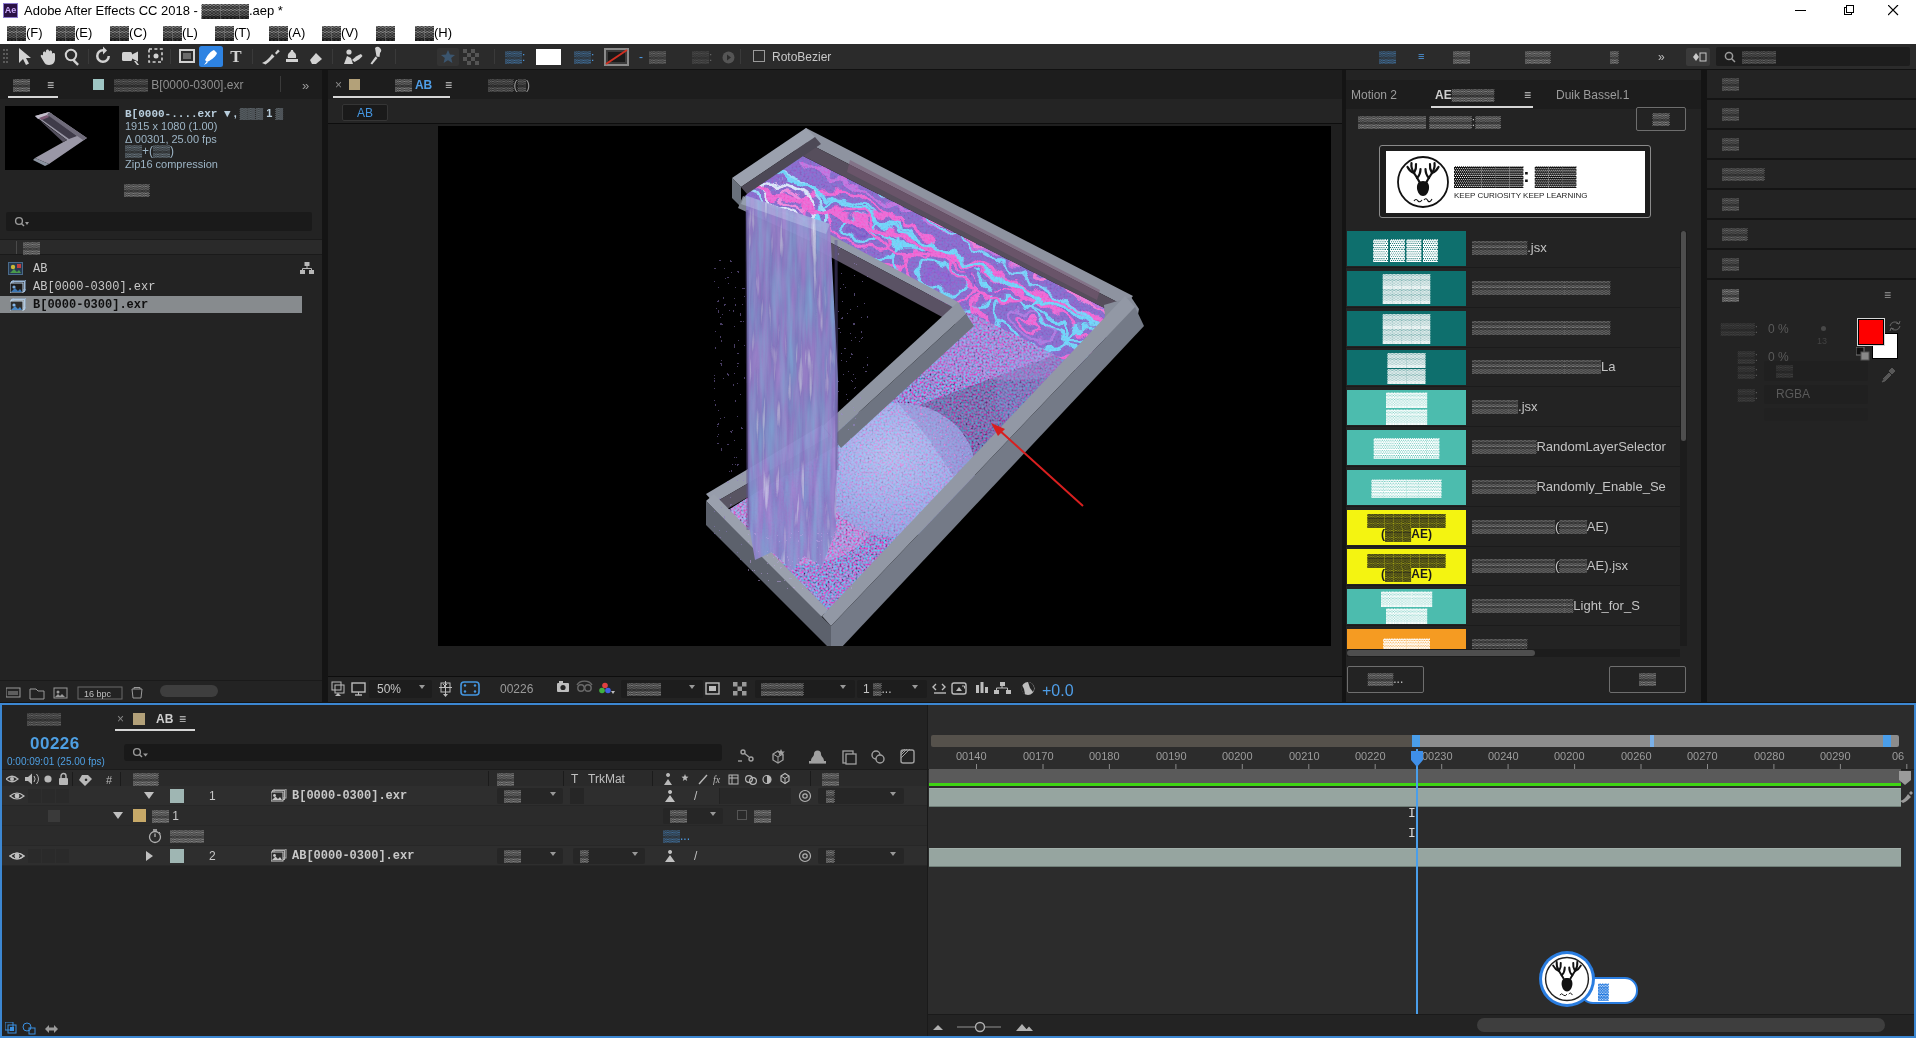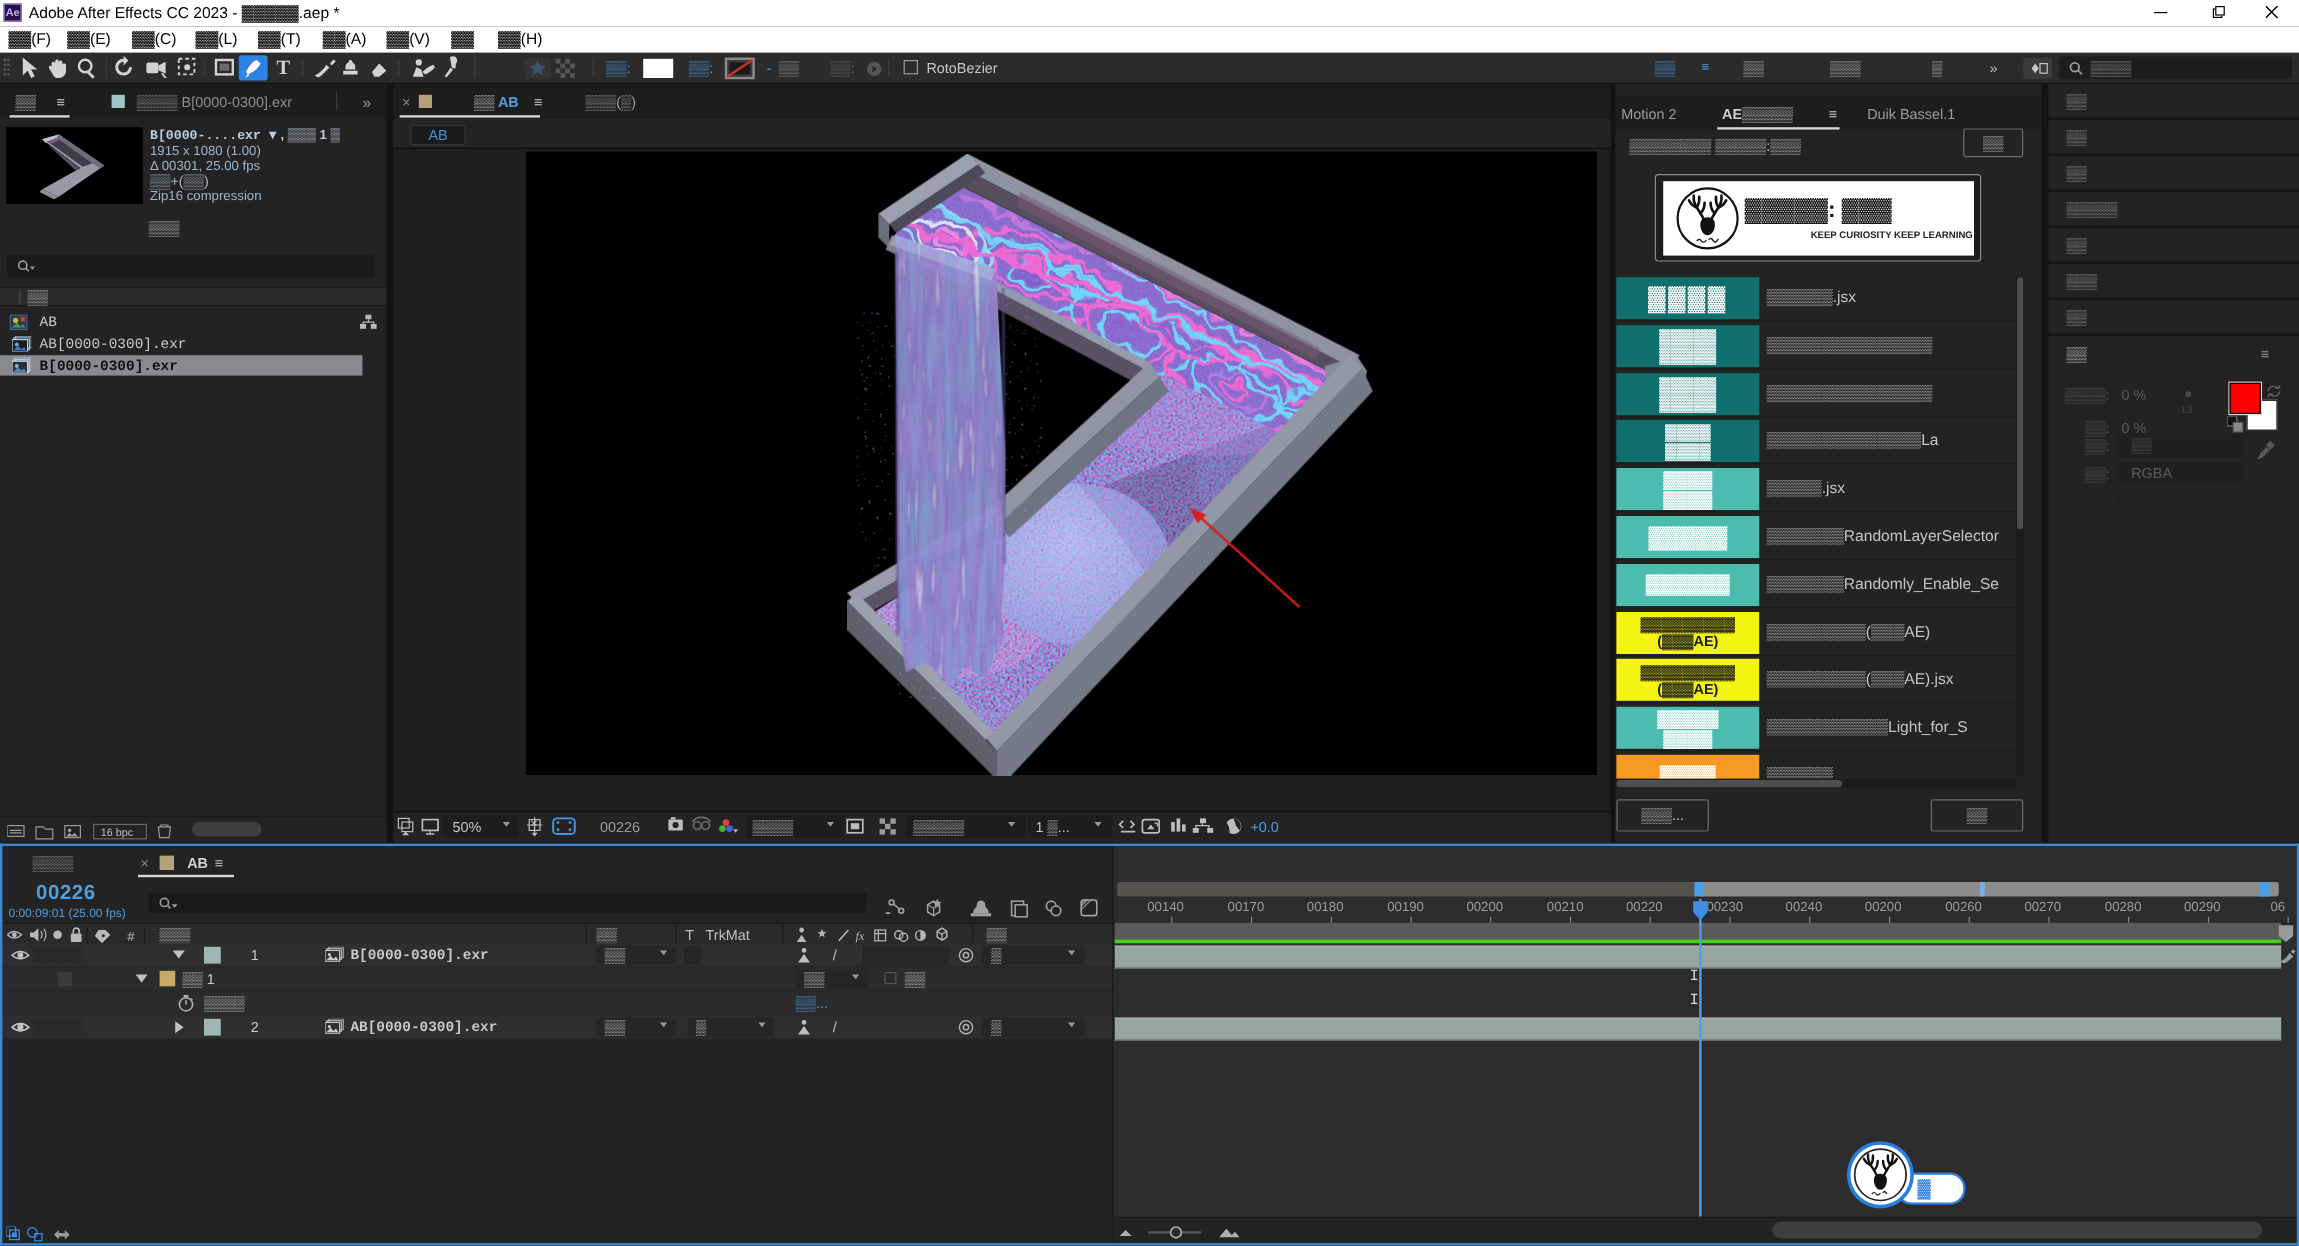--- a/index.html
+++ b/index.html
@@ -13,21 +13,21 @@
 .dim{color:#5a5a5a}
 svg{display:block}
 .sep{position:absolute;width:1px;background:#3a3a3a;top:6px;height:16px}
 .ddl{position:absolute;background:#1d1d1d;border-radius:2px;color:#c4c4c4;font-size:12px}
 .chev{position:absolute;width:0;height:0;border-left:3.5px solid transparent;border-right:3.5px solid transparent;border-top:4.5px solid #999}
 </style></head>
 <body>
 
 <div class="abs" style="left:0;top:0;width:1916px;height:22px;background:#fff"></div>
 <div class="abs" style="left:3px;top:3px;width:15px;height:15px;background:#2a1145;border:1px solid #8d7bd0;color:#c9a9f7;font-size:9px;font-weight:bold;text-align:center;line-height:13px">Ae</div>
-<div class="abs" style="left:24px;top:3px;font-size:13px;color:#000;">Adobe After Effects CC 2023 - ▓▓▓▓▓.aep *</div>
+<div class="abs" style="left:24px;top:3px;font-size:13px;color:#000;">Adobe After Effects CC 2018 - ▓▓▓▓▓.aep *</div>
 <div class="abs" style="left:1795px;top:10px;width:11px;height:1px;background:#000"></div>
 <div class="abs" style="left:1842px;top:5px;width:8px;height:8px;border:1px solid #000;margin-top:2px;margin-left:2px"></div>
 <div class="abs" style="left:1846px;top:5px;width:8px;height:8px;border:1px solid #000;background:#fff"></div>
 <svg class="abs" style="left:1888px;top:5px" width="11" height="11">
     <path d="M0,0 L10,10 M10,0 L0,10" stroke="#000" stroke-width="1.2"></path>
   </svg>
 
 <div class="abs" style="left:0;top:22px;width:1916px;height:22px;background:#fff"></div>
 <div class="abs" id="menuitems" style="left:0;top:25px;width:1916px;height:18px;font-size:13px;color:#000;white-space:nowrap">
 <span class="abs" style="left:7px">▓▓(F)</span>
@@ -511,21 +511,21 @@
         <span class="chev" style="left:68px;top:5px"></span>
       </div>
 <div class="ddl" style="left:427px;top:3px;width:100px;height:18px">
         <span style="position:absolute;left:6px;top:2px">▒▒▒▒▒</span>
         <span class="chev" style="left:85px;top:5px"></span>
       </div>
 <div class="ddl" style="left:529px;top:3px;width:70px;height:18px">
         <span style="position:absolute;left:6px;top:2px">1 ▒...</span>
         <span class="chev" style="left:55px;top:5px"></span>
       </div>
-<div class="abs blue" style="left:714px;top:5px;font-size:12px">+0.0</div>
+<div class="abs blue" style="left:714px;top:5px;font-size:16px">+0.0</div>
 </div>
 </div>
 
 <div class="panel" id="scriptpanel" style="left:1346px;top:70px;width:355px;height:632px">
 <div class="tabbar" style="left:0;top:10px;width:355px">
 <span class="tabtext" style="left:5px">Motion 2</span>
 <span class="tabtext active" style="left:89px;font-weight:bold">AE▒▒▒▒▒</span>
 <span class="tabtext active" style="left:178px">≡</span>
 <div class="underline" style="left:85px;width:102px"></div>
 <span class="tabtext" style="left:210px">Duik Bassel.1</span>
@@ -546,21 +546,21 @@
 <path d="M31,29 C33,25 35,22 37,19 C39,16 40,13 39.5,9"></path>
 <path d="M37,19 C35.5,16.5 34.5,13.5 35,10"></path>
 <path d="M34,24 C32,22 30.5,19 30.5,15"></path>
 <path d="M37,19 C39.5,18 42,16 43.5,13"></path>
 </g>
 <g stroke="#111" stroke-width="1.1" fill="none">
             <path d="M19,47 q2,-3 4,0 q2,2 4,-1 M29,46 q2,-3 4,1 q2,2 4,-2"></path>
           </g>
 </svg>
 <div class="abs" style="left:68px;top:14px;width:190px;font-size:19px;font-weight:bold;color:#111;letter-spacing:0px">▓▓▓▓▓: ▓▓▓</div>
-<div class="abs" style="left:68px;top:40px;width:190px;font-size:8px;font-weight:bold;color:#222;text-align:right">KEEP CURIOSITY KEEP LEARNING</div>
+<div class="abs" style="left:68px;top:40px;width:190px;font-size:8px;font-weight:normal;color:#222;text-align:left">KEEP CURIOSITY KEEP LEARNING</div>
 </div>
 </div>
 
 <div id="slist" class="abs" style="left:0;top:155px;width:340px;height:424px;overflow:hidden;font-family:'Liberation Sans',sans-serif">
 <style>
 .sbtn{position:absolute;left:1px;width:119px;height:35px;display:flex;align-items:center;justify-content:center;text-align:center;color:#fff;font-weight:bold;line-height:1.2}
 .sdesc{position:absolute;left:126px;top:9px;width:208px;font-size:13px;color:#c4c4c4;white-space:nowrap;overflow:hidden}
 .srow{position:absolute;left:0;width:340px;height:40px}
 .sline{position:absolute;left:0px;width:340px;bottom:3px;height:1px;background:#1b1b1b}
 .teal{background:#0e6f6d}.turq{background:#4cbcae}.yel{background:#f4f411;color:#1a1a1a}.org{background:#f59b22}

